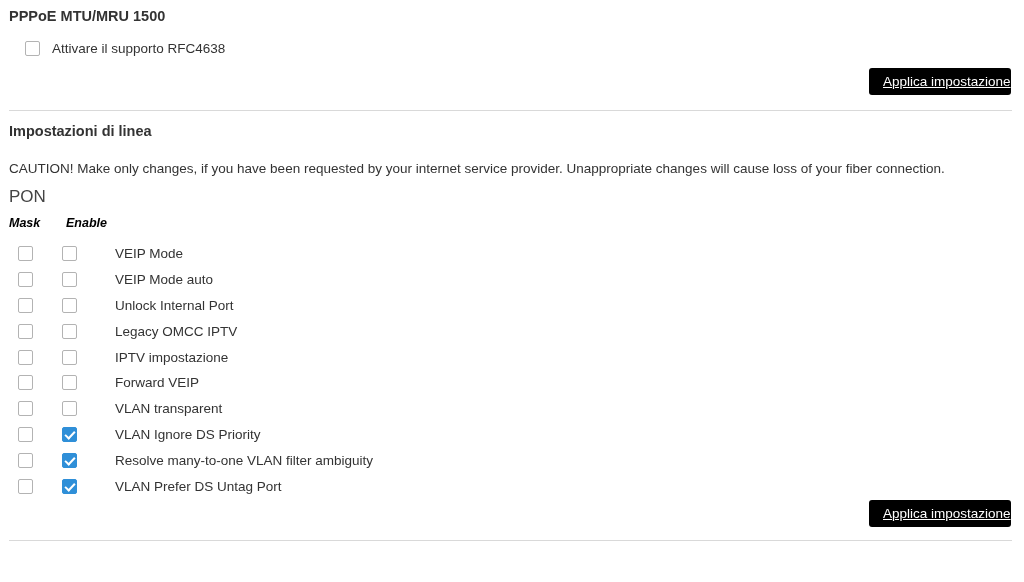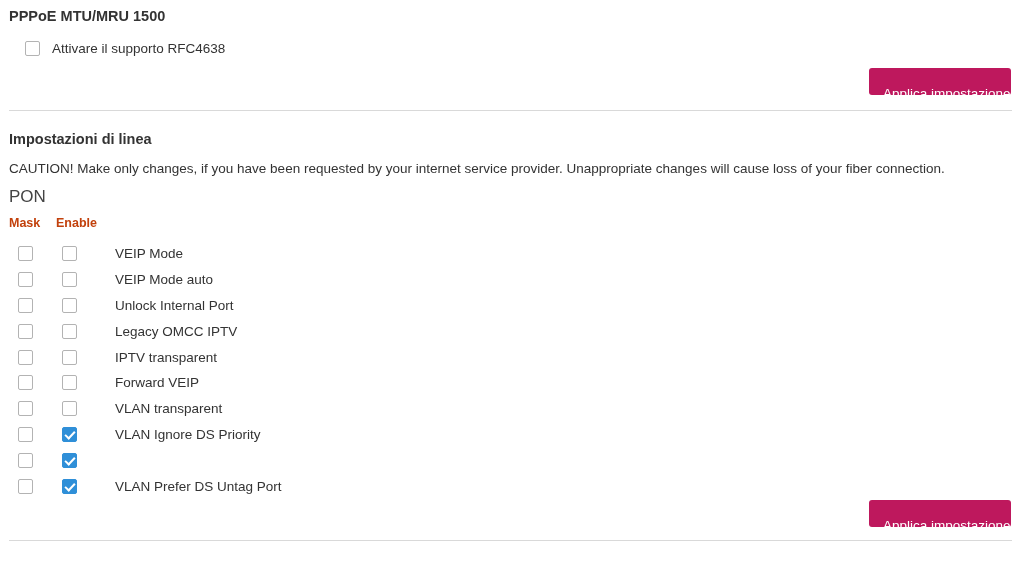--- a/index.html
+++ b/index.html
@@ -71,22 +71,22 @@
     height: 8px;
     border: solid #ffffff;
     border-width: 0 2px 2px 0;
     transform: rotate(43deg);
   }
   
   .btn-apply {
     position: absolute;
     height: 27px;
     line-height: 27px;
-    padding: 12px 14px;
-    background: #be185d;
+    padding: 0 14px;
+    background: #000000;
     color: #ffffff;
     font-size: 13.5px;
     border: none;
     border-radius: 3px;
     cursor: pointer;
     text-align: center;
     white-space: nowrap;
     font-family: "Liberation Sans", sans-serif;
     text-decoration: underline;
   }
@@ -106,21 +106,21 @@
     width: 1003px;
     height: 1px;
     background: #d9d9d9;
   }
   #divider-1 { top: 110px; }
   #divider-2 { top: 540px; }
   
   .line-title {
     position: absolute;
     left: 9px;
-    top: 131px;
+    top: 123px;
   }
   .caution {
     position: absolute;
     left: 9px;
     top: 161px;
     font-size: 13.5px;
     color: #333333;
     white-space: nowrap;
   }
   .pon-title {
@@ -128,24 +128,25 @@
     left: 9px;
     top: 187px;
     font-size: 17px;
     color: #444444;
   }
   .col-head {
     position: absolute;
     top: 216px;
     font-size: 12.5px;
     font-weight: bold;
-    color: #c2410c;
+    color: #000000;
+    font-style: italic;
   }
   #head-mask { left: 9px; }
-  #head-enable { left: 56px; }
+  #head-enable { left: 66px; }
   .opt-rows {
     position: absolute;
     left: 0;
     top: 241px;
     width: 1024px;
   }
   .opt-row {
     position: relative;
     height: 25.8px;
     display: flex;
@@ -218,40 +219,41 @@
         <span class="opt-label">Unlock Internal Port</span>
       </div>
       <div class="opt-row">
         <span class="cb cb-mask"></span>
         <span class="cb cb-enable"></span>
         <span class="opt-label">Legacy OMCC IPTV</span>
       </div>
       <div class="opt-row">
         <span class="cb cb-mask"></span>
         <span class="cb cb-enable"></span>
-        <span class="opt-label">IPTV transparent</span>
+        <span class="opt-label">IPTV impostazione</span>
       </div>
       <div class="opt-row">
         <span class="cb cb-mask"></span>
         <span class="cb cb-enable"></span>
         <span class="opt-label">Forward VEIP</span>
       </div>
       <div class="opt-row">
         <span class="cb cb-mask"></span>
         <span class="cb cb-enable"></span>
         <span class="opt-label">VLAN transparent</span>
       </div>
       <div class="opt-row">
         <span class="cb cb-mask"></span>
         <span class="cb cb-enable checked"></span>
         <span class="opt-label">VLAN Ignore DS Priority</span>
       </div>
       <div class="opt-row">
         <span class="cb cb-mask"></span>
         <span class="cb cb-enable checked"></span>
+        <span class="opt-label">Resolve many-to-one VLAN filter ambiguity</span>
       </div>
       <div class="opt-row">
         <span class="cb cb-mask"></span>
         <span class="cb cb-enable checked"></span>
         <span class="opt-label">VLAN Prefer DS Untag Port</span>
       </div>
     </div>
 
   <button class="btn-apply" id="apply-bottom">Applica impostazione</button>
 

